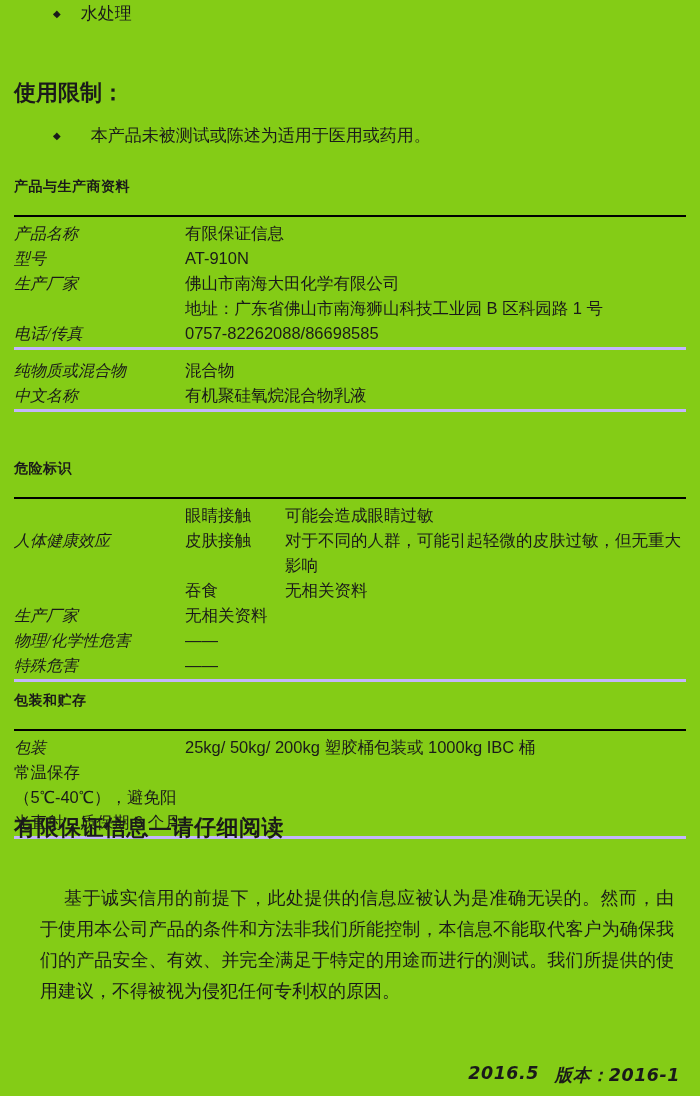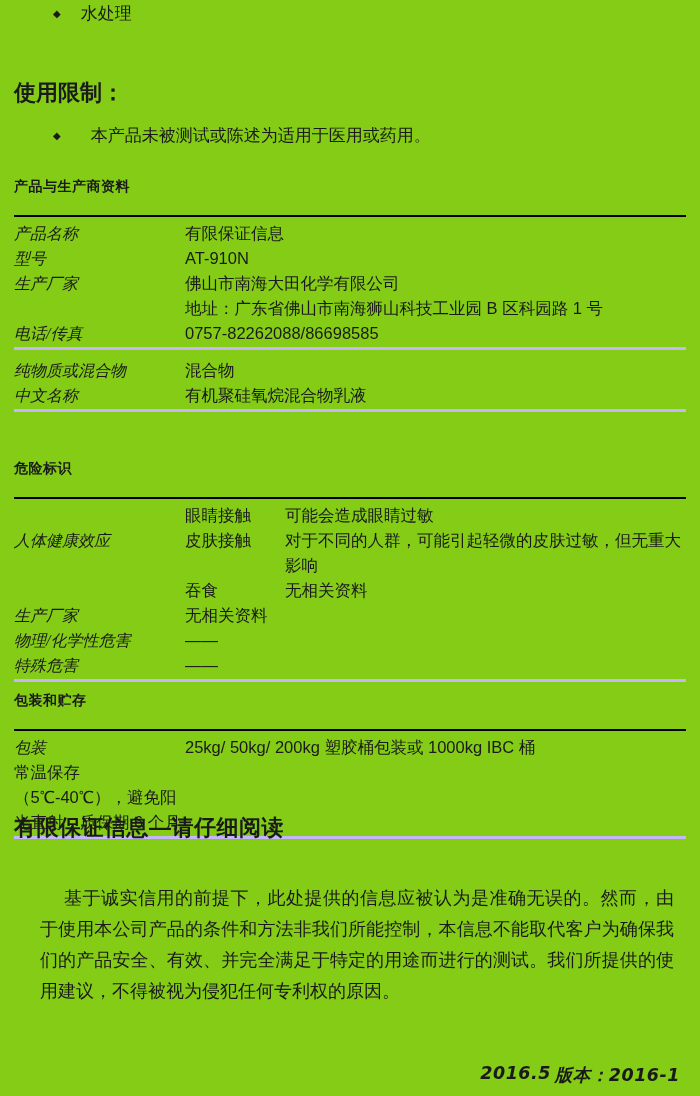--- a/index.html
+++ b/index.html
@@ -50,21 +50,21 @@
   
   .warranty-par {
     position:absolute; top:883px; left:40px; right:26px;
     font-size:18px; line-height:31px;
     text-align:justify; text-indent:24px;
   }
 
   
   .doc-footer {
     position:absolute; top:1063px; right:20px;
-    display:flex; gap:4px;
+    display:flex; gap:16px;
     font-family:"DejaVu Sans", sans-serif;
     font-weight:bold; font-style:italic;
     font-size:17.5px; letter-spacing:0.5px;
   }
 </style>
 </head>
 <body>
 
 <div class="page">
 

